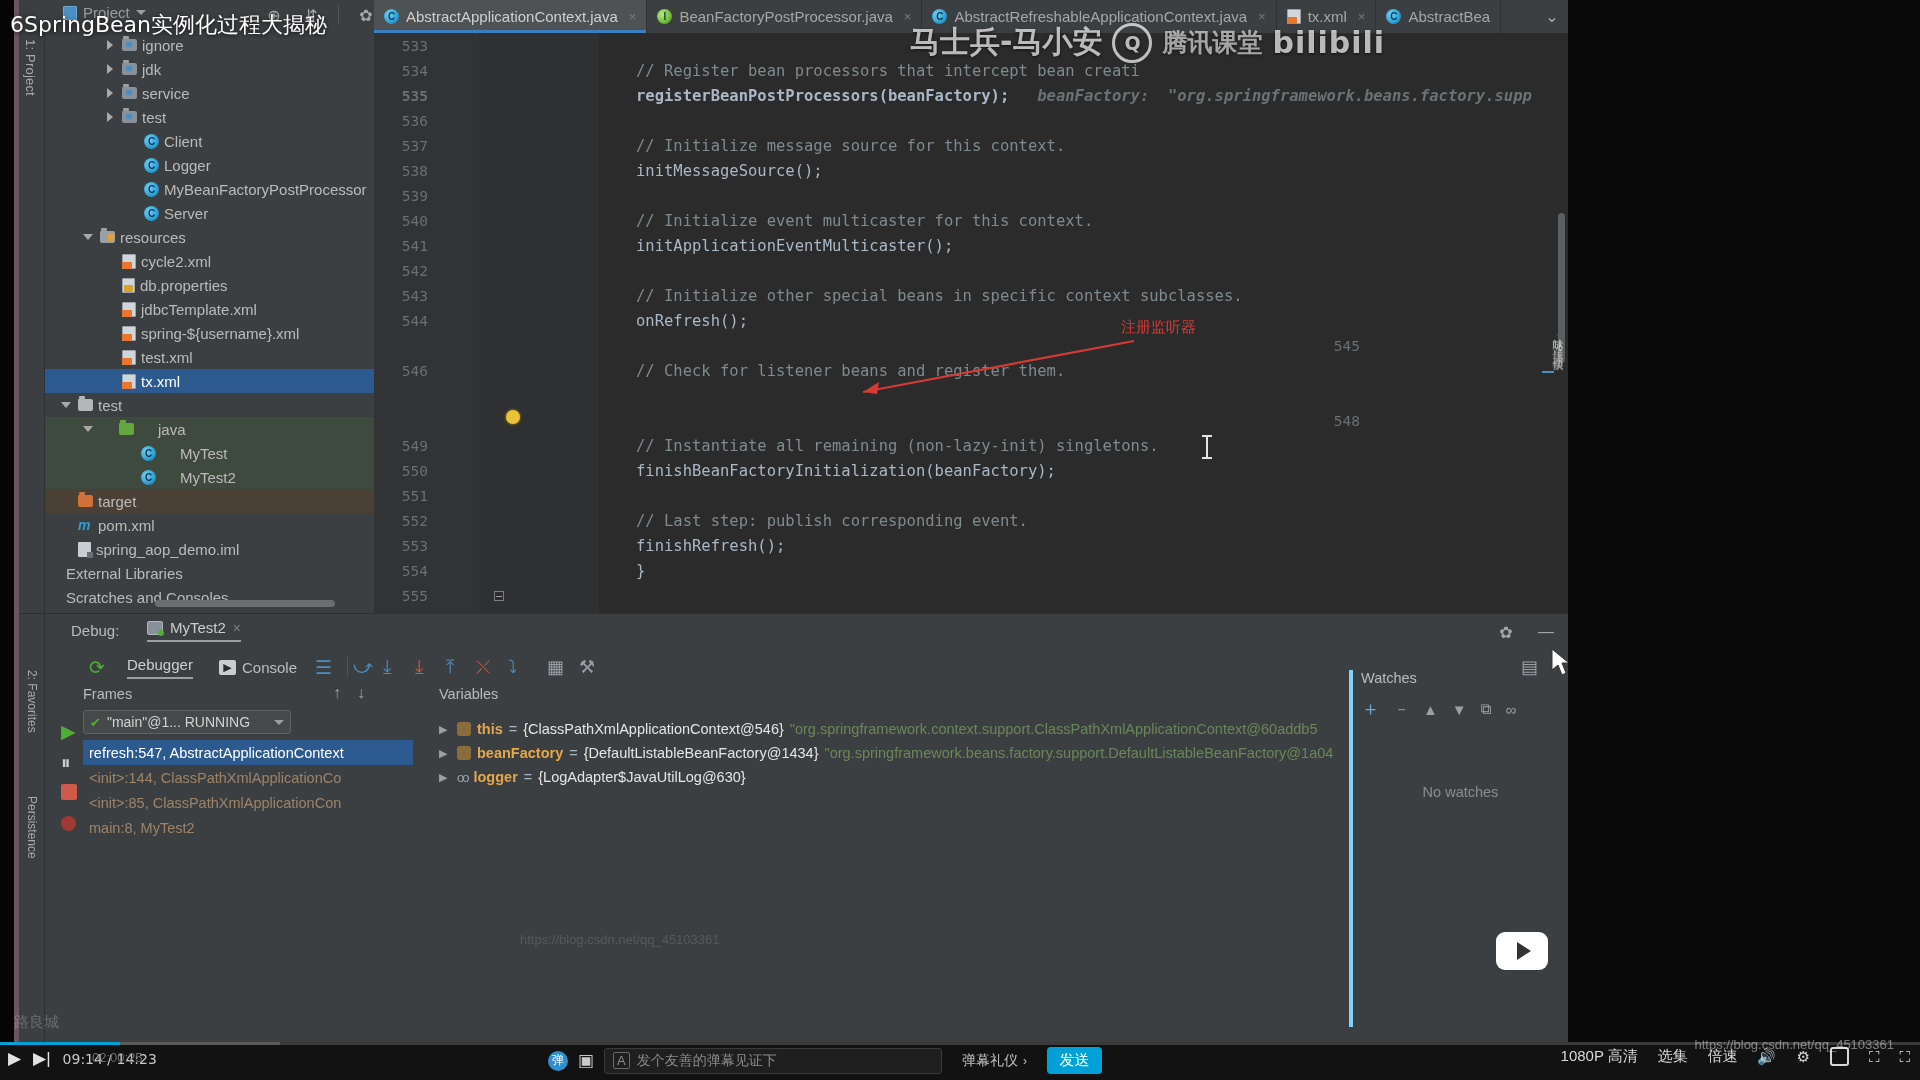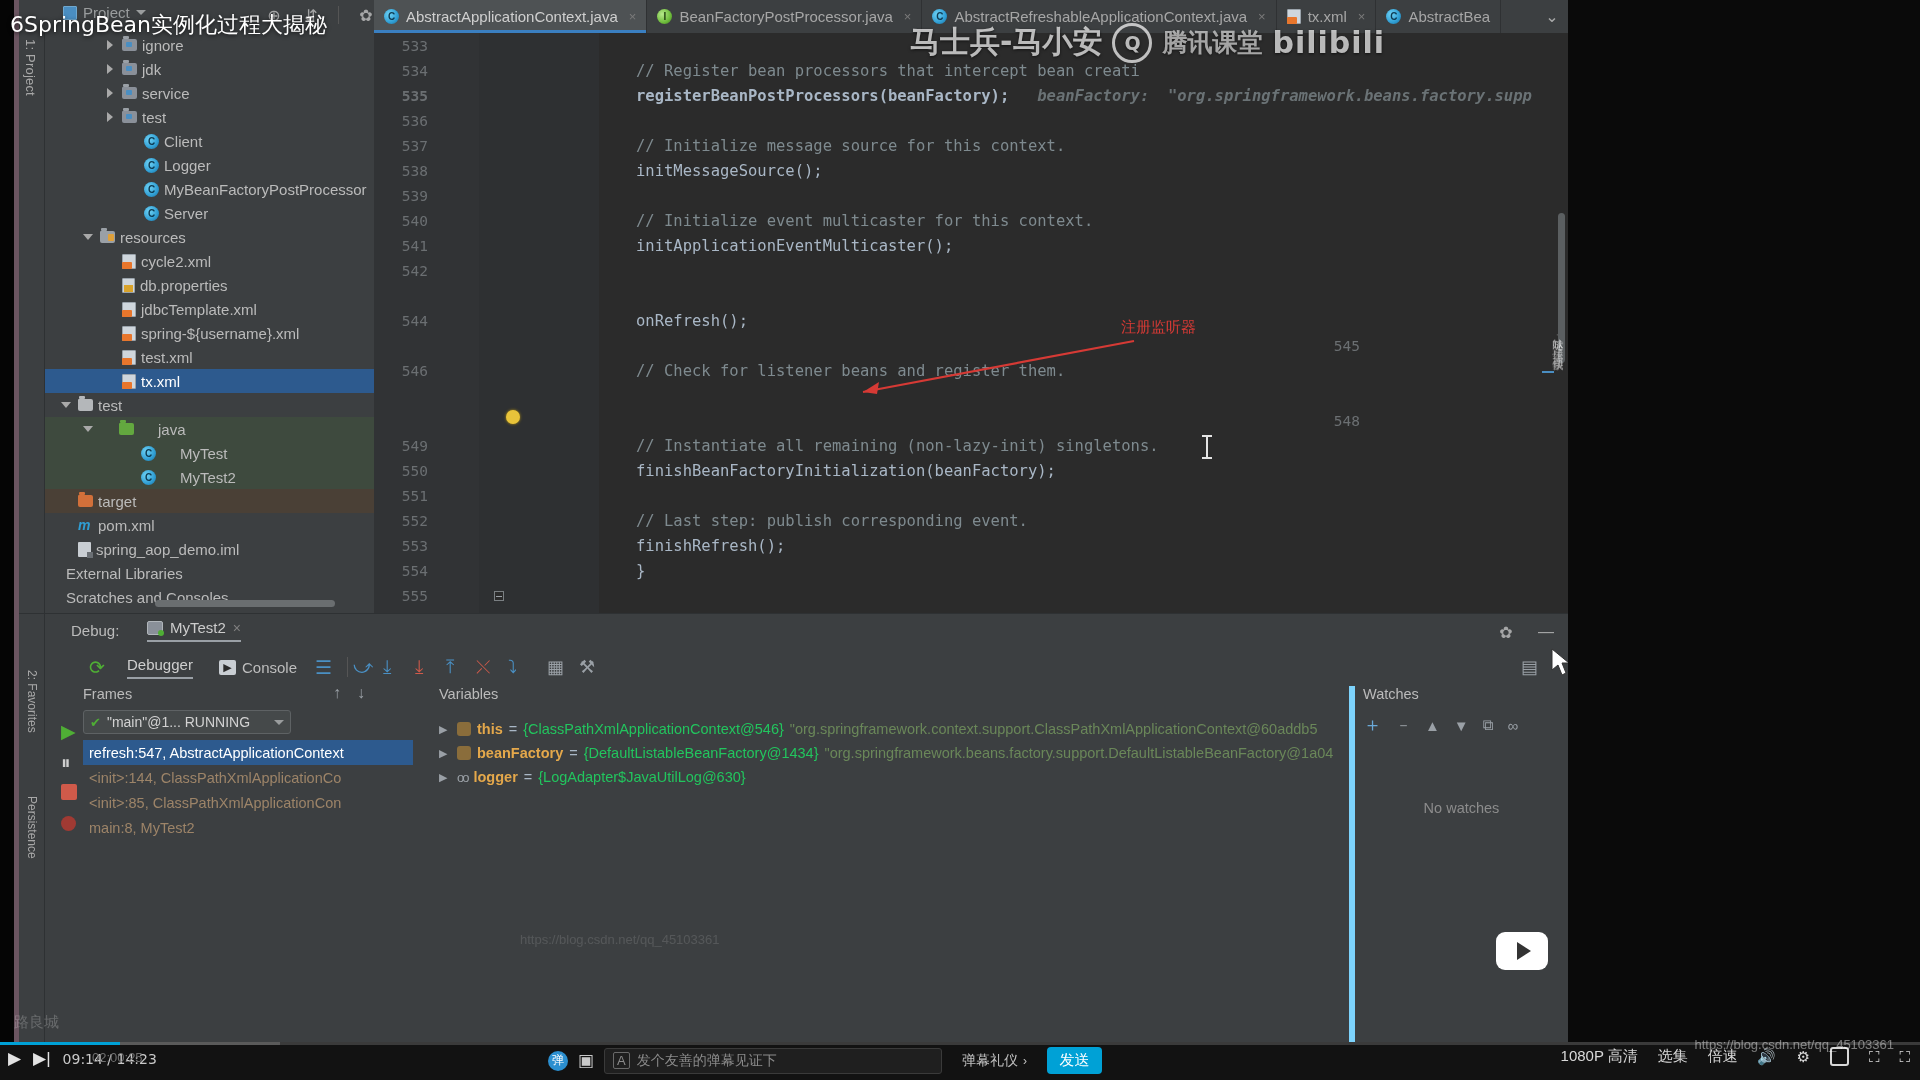--- a/index.html
+++ b/index.html
@@ -290,28 +290,28 @@
   .vars-col {
     position:absolute; left:420px; top:72px; width:900px; height:357px;
   }
   .var-row {
     height:24px; display:flex; align-items:center; gap:6px;
     font-size:14.5px; color:#a9b7c6; white-space:nowrap;
   }
   .var-arrow { color:#9aa0a6; font-size:11px; width:12px; }
   .vname { color:#e4a84b; font-weight:bold; }
   .veq { color:#a9b7c6; }
-  .vval { color:#22c55e; }
+  .vval { color:#e5e5e5; }
   .vstr { color:#6a8759; }
   .ico-obj { width:14px;height:14px;border-radius:3px;background:#8a6d3b;flex:none; }
   .ico-oo { color:#9aa0a6; font-size:13px; letter-spacing:-2px;}
 
   .watches-col {
-    position:absolute; left:1330px; top:72px; width:219px; height:357px;
-    border-left:6px solid #7dd3fc;
+    position:absolute; left:1330px; top:56px; width:219px; height:357px;
+    border-left:4px solid #7dd3fc;
   }
   .watch-toolbar { display:flex; gap:14px; align-items:center; margin-top:10px; padding-left:8px; color:#9aa0a6; font-size:15px;}
   .no-watches { text-align:center; color:#8c8c8c; font-size:14.5px; margin-top:62px;}
 
   
   .watermark {
     position:absolute; left:910px; top:22px; z-index:70;
     display:flex; align-items:center; gap:10px;
     color:rgba(255,255,255,.70); font-size:30px; font-weight:bold;
     font-family:"DejaVu Sans", sans-serif;
@@ -603,20 +603,24 @@
               <span class="lnum">540</span>
               <span class="ctext"><span class="cm">// Initialize event multicaster for this context.</span></span>
             </div>
             <div class="cline" style="top: 200px;">
               <span class="lnum">541</span>
               <span class="ctext"><span class="id">initApplicationEventMulticaster();</span></span>
             </div>
             <div class="cline" style="top: 225px;">
               <span class="lnum">542</span>
               <span class="ctext"></span>
+            </div>
+            <div class="cline" style="top: 250px;">
+              <span class="lnum">543</span>
+              <span class="ctext"><span class="cm">// Initialize other special beans in specific context subclasses.</span></span>
             </div>
             <div class="cline" style="top: 275px;">
               <span class="lnum">544</span>
               <span class="ctext"><span class="id">onRefresh();</span></span>
             </div>
             <div class="cline" style="top: 300px; justify-content: flex-end;">
               <span class="lnum">545</span>
               <span class="ctext"></span>
             </div>
             <div class="cline" style="top: 325px;">

